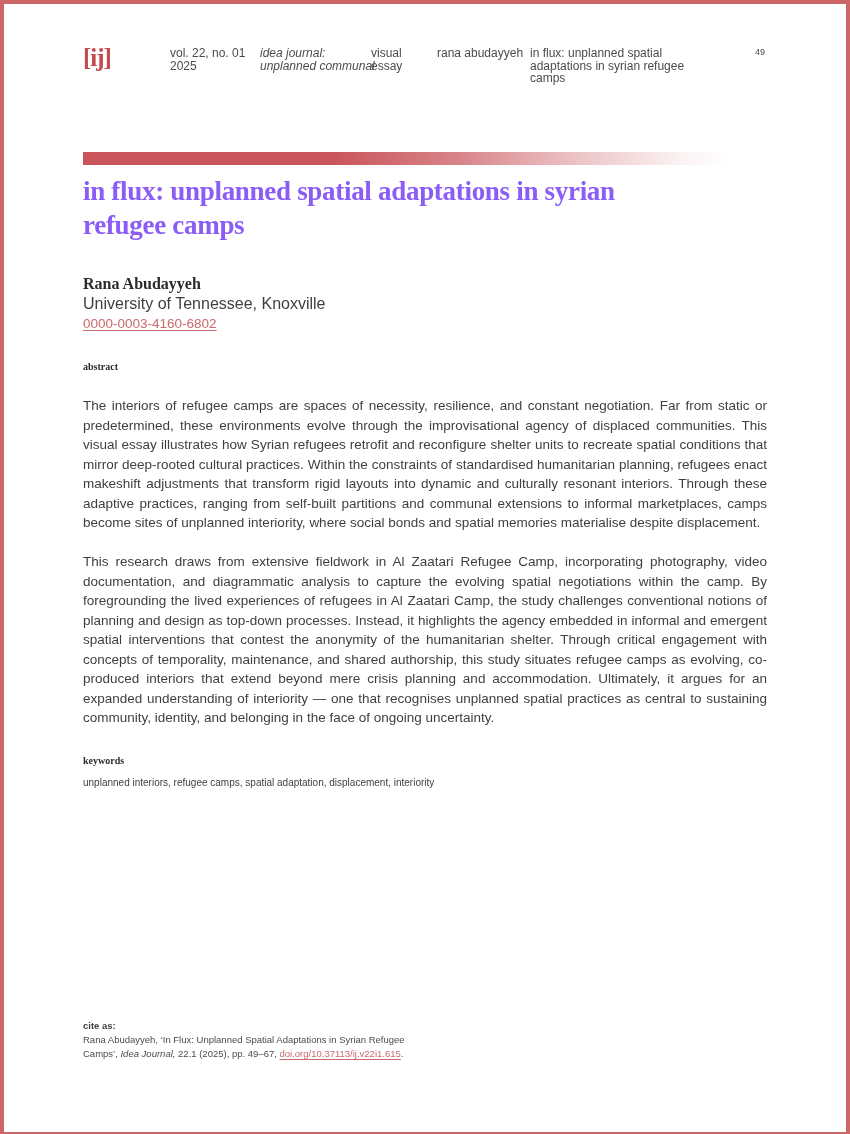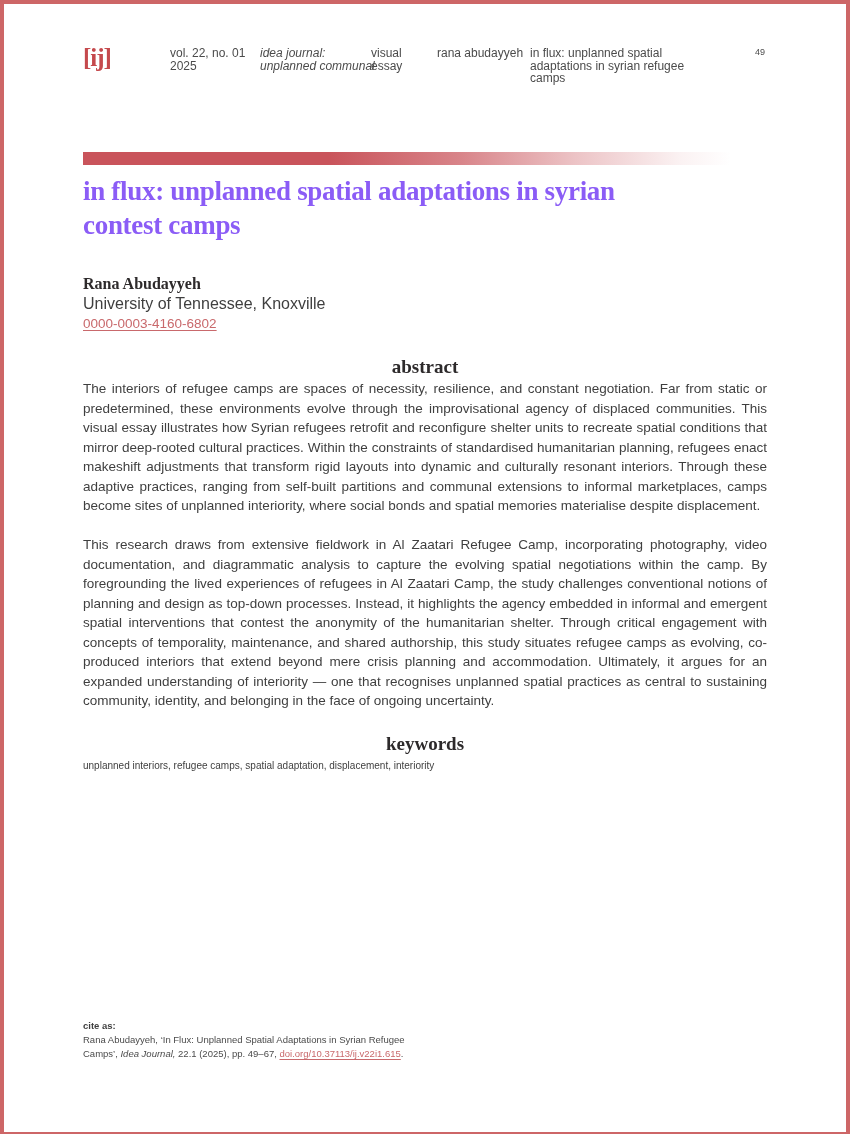--- a/index.html
+++ b/index.html
@@ -67,24 +67,24 @@
   .orcid-link {
     display: inline-block;
     font-size: 13.5px; line-height: 20px;
     color: #c9696c; text-decoration: underline;
     text-underline-offset: 2px; cursor: pointer;
   }
 
   .section-heading {
     margin-top: 23px;
     font-family: "Liberation Serif", serif;
-    font-weight: bold; font-size: 19px; line-height: 19px; color: #2d2a2b; text-align: center;
+    font-weight: bold; font-size: 10px; line-height: 19px; color: #2d2a2b;
   }
   .body-para {
-    margin-top: 3px;
+    margin-top: 20px;
     font-size: 13.5px; line-height: 19.5px;
     text-align: justify; color: #3f3f3f;
   }
   .body-para + .body-para { margin-top: 19.5px; }
   .keywords-text {
     margin-top: 3px;
     font-size: 10px; line-height: 19.5px; color: #3f3f3f;
   }
 
   
@@ -120,21 +120,21 @@
     <div class="mh-col col-title">in flux: unplanned spatial adaptations in syrian refugee camps</div>
     <div class="mh-pagenum">49</div>
   </header>
 
   <main class="content">
 
     <div class="gradient-bar"></div>
 
     <h1 class="article-title">
       <div>in flux: unplanned spatial adaptations in syrian</div>
-      <div>contest camps</div>
+      <div>refugee camps</div>
     </h1>
 
     <div class="author-block">
       <div class="author-name">Rana Abudayyeh</div>
       <div class="affiliation">University of Tennessee, Knoxville</div>
       <a class="orcid-link">0000-0003-4160-6802</a>
     </div>
 
     <h2 class="section-heading">abstract</h2>
     <p class="body-para">The interiors of refugee camps are spaces of necessity, resilience, and constant negotiation. Far from static or predetermined, these environments evolve through the improvisational agency of displaced communities. This visual essay illustrates how Syrian refugees retrofit and reconfigure shelter units to recreate spatial conditions that mirror deep-rooted cultural practices. Within the constraints of standardised humanitarian planning, refugees enact makeshift adjustments that transform rigid layouts into dynamic and culturally resonant interiors. Through these adaptive practices, ranging from self-built partitions and communal extensions to informal marketplaces, camps become sites of unplanned interiority, where social bonds and spatial memories materialise despite displacement.</p>

